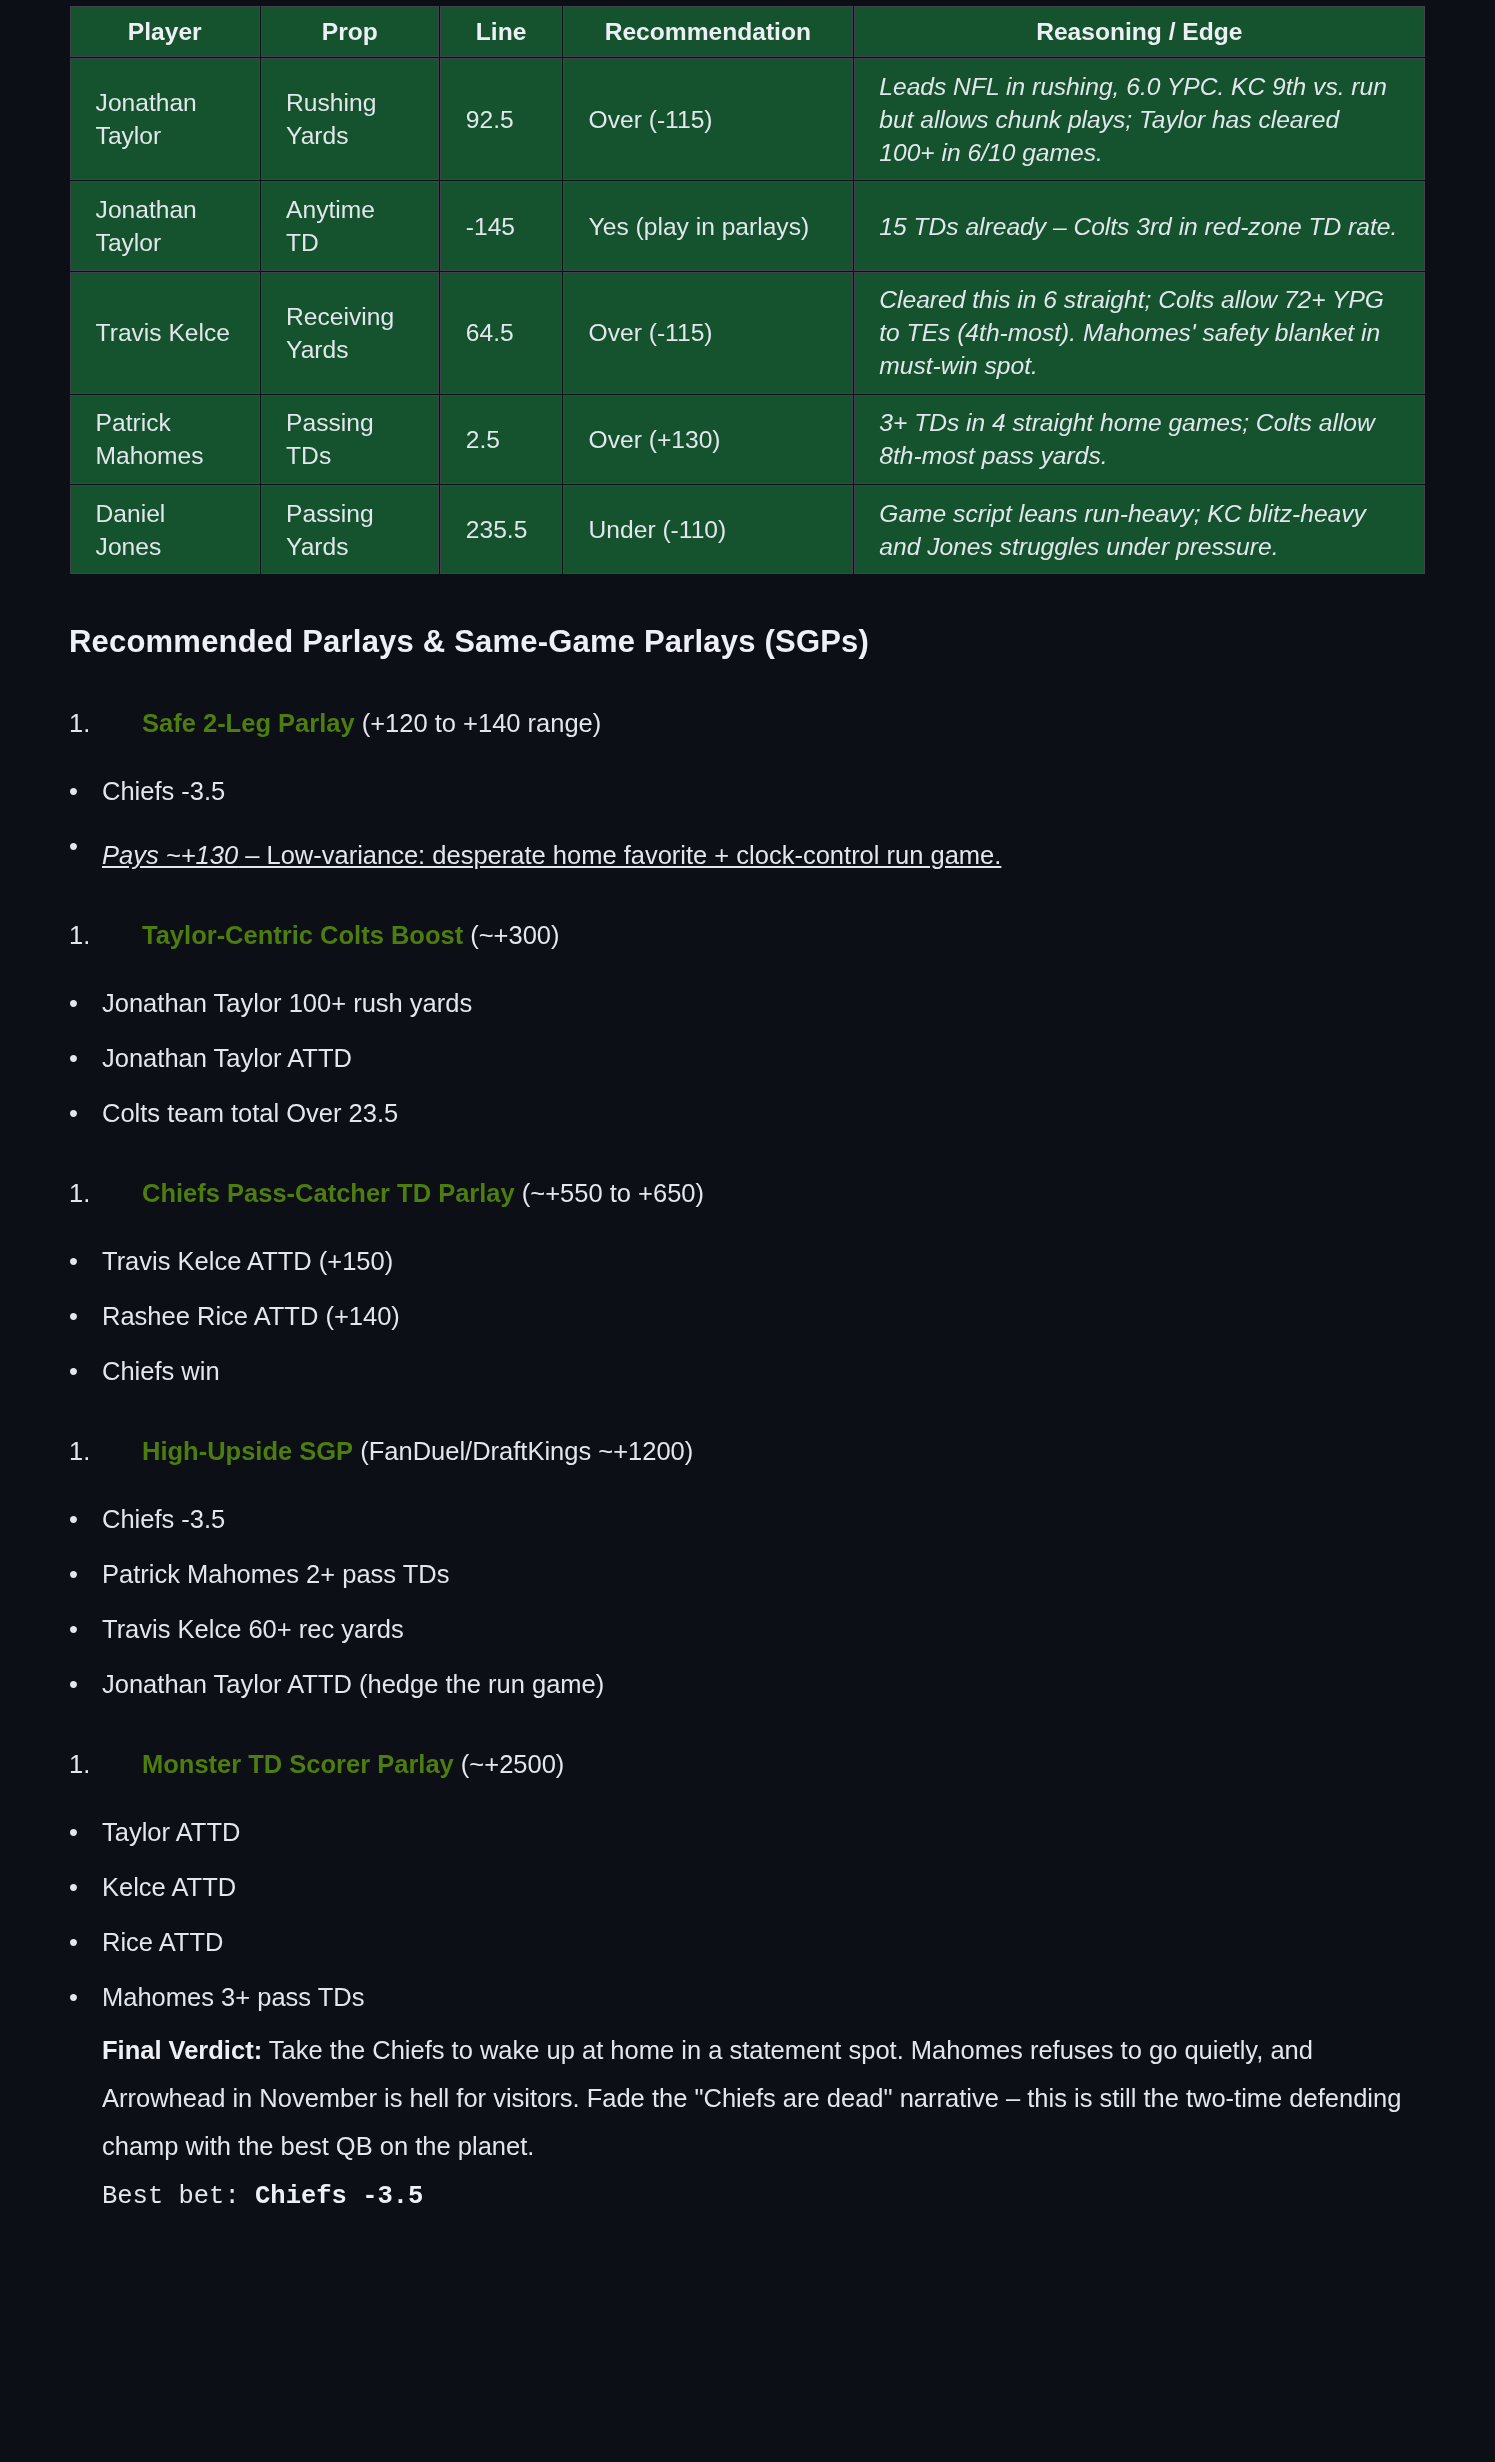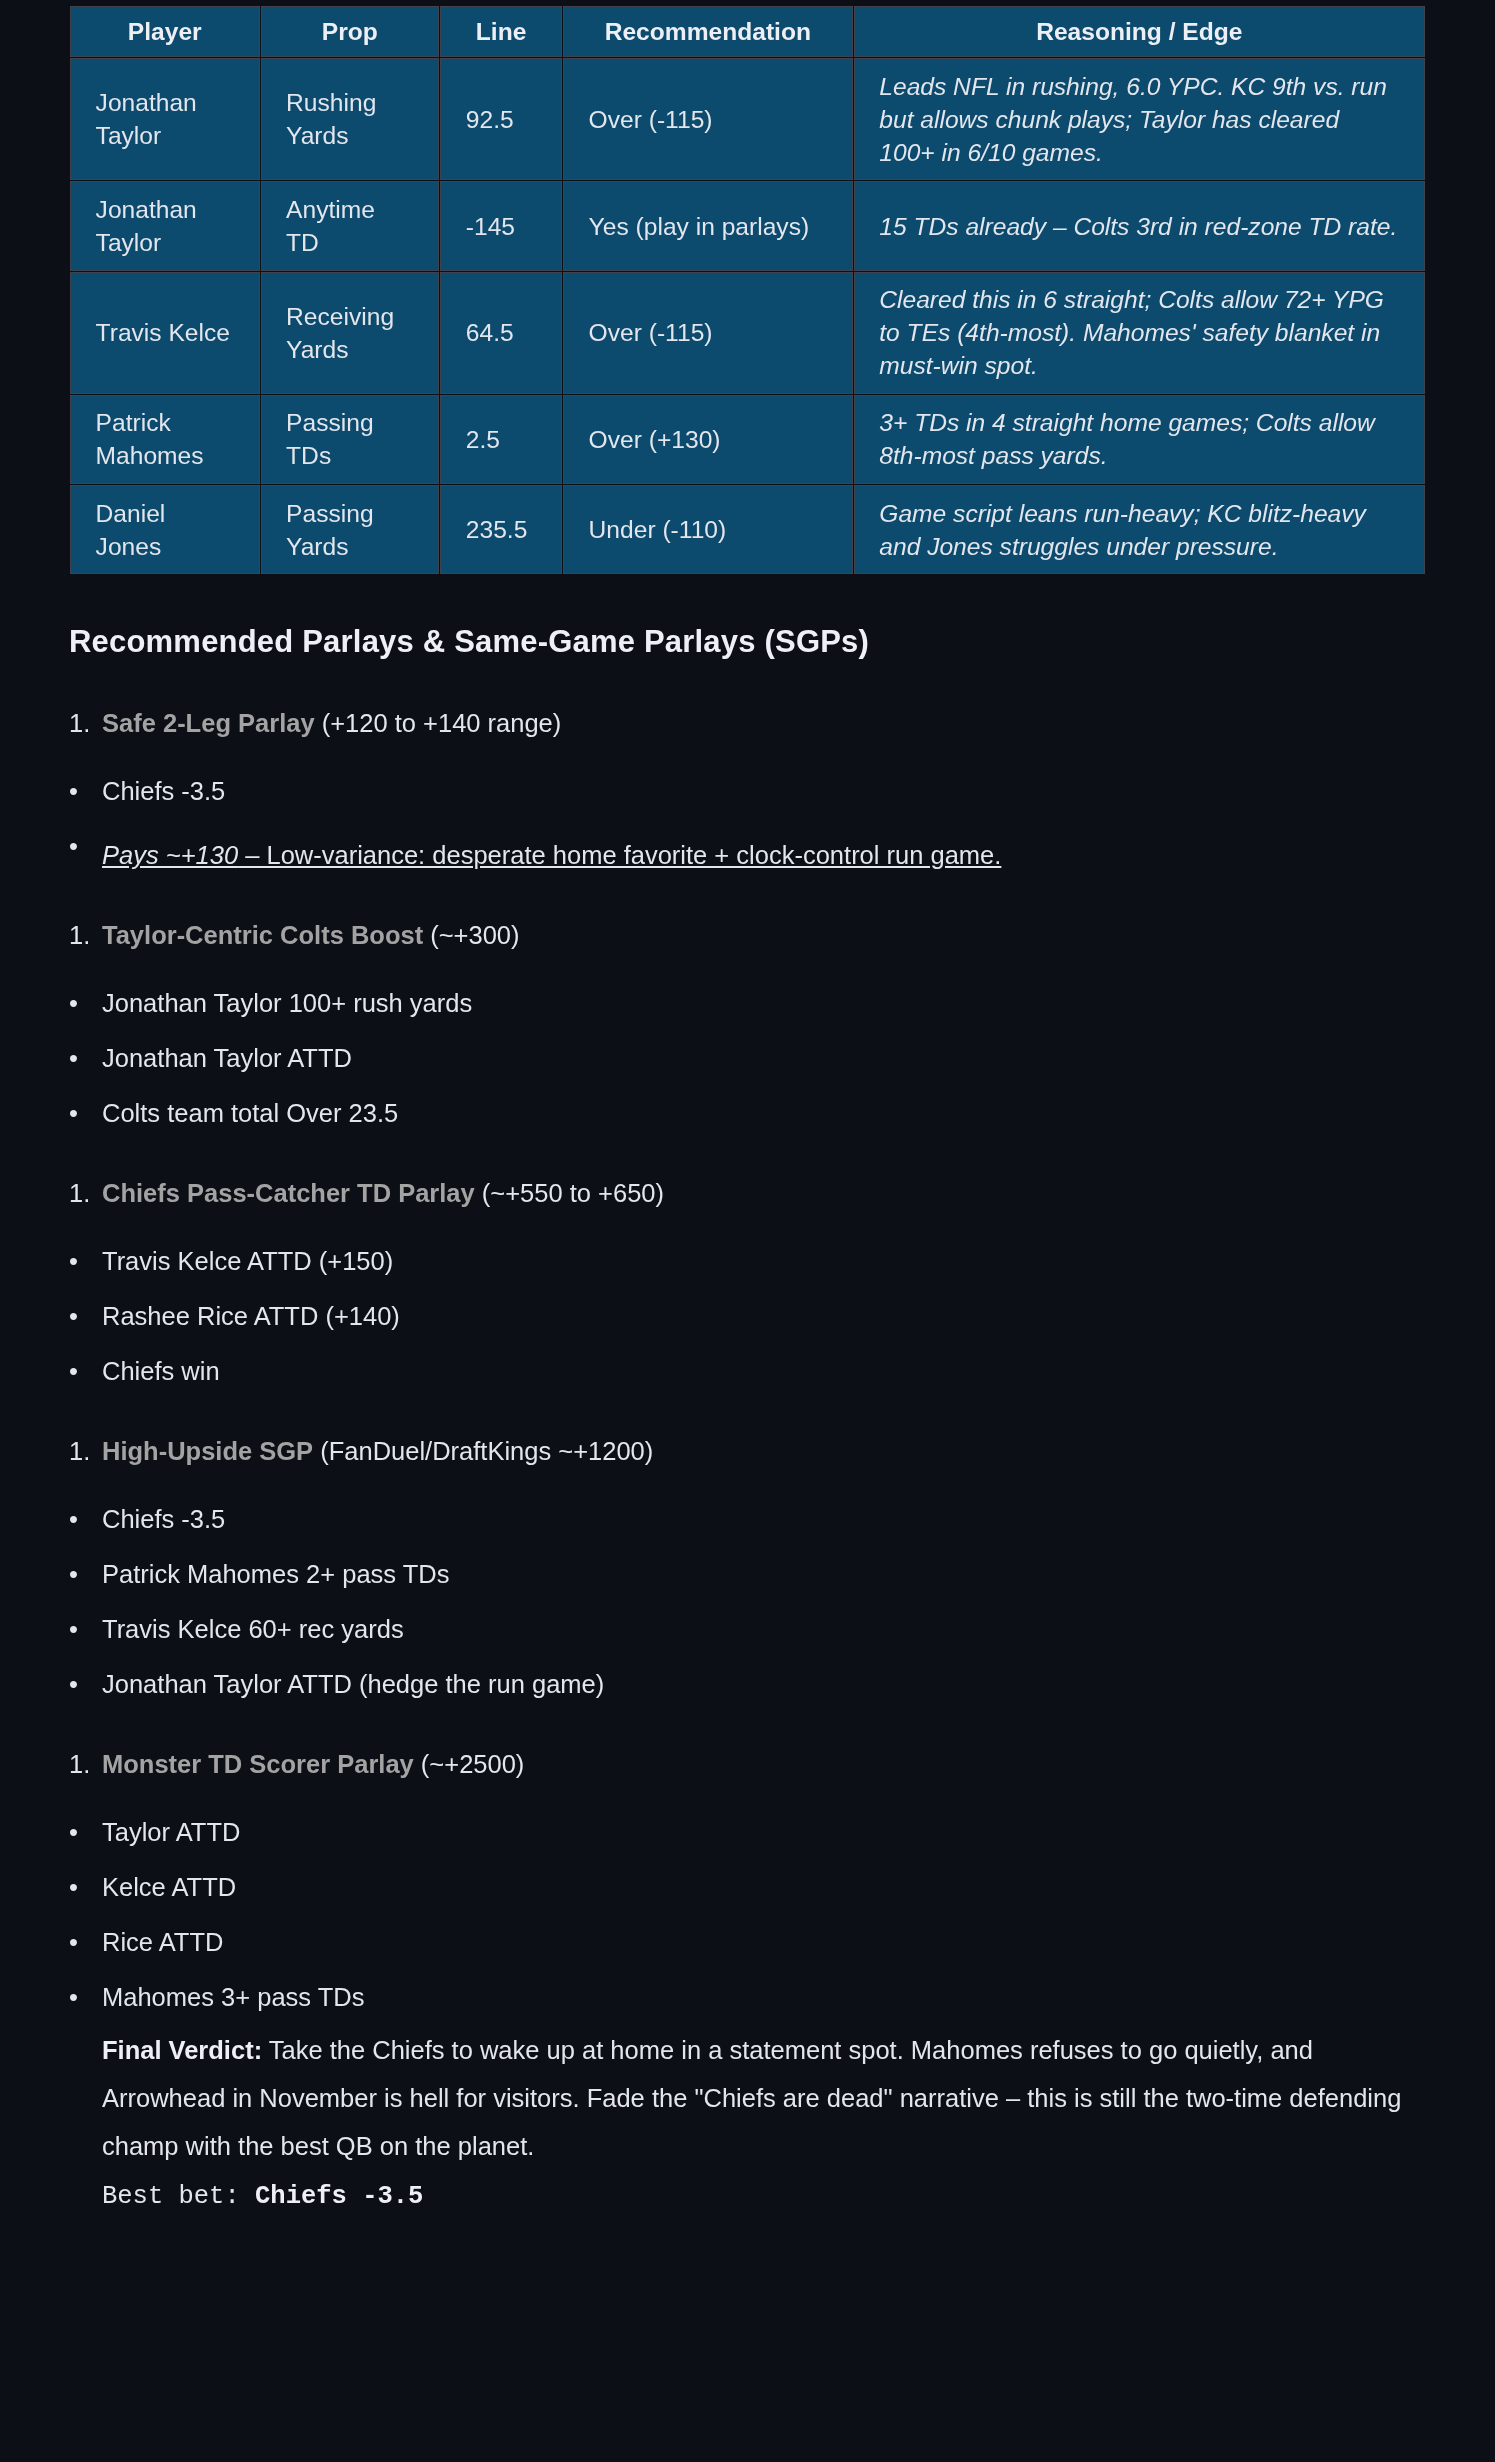--- a/index.html
+++ b/index.html
@@ -21,21 +21,21 @@
 
   
   table.props {
     width: 100%;
     border-collapse: separate;
     border-spacing: 1.8px;
     table-layout: fixed;
   }
   table.props th, table.props td {
     border: 0.9px solid #3e434e;
-    background: #0c4a6e;
+    background: #14532d;
     font-size: 24.6px;
     line-height: 33px;
     vertical-align: middle;
     text-align: left;
     padding: 10.6px 24.6px;
     word-wrap: break-word;
   }
   table.props th {
     font-weight: bold;
     color: #edeff4;
@@ -58,21 +58,21 @@
   .p-title {
     display: flex;
     margin-top: 46px;
     font-size: 25.5px;
     line-height: 35px;
   }
   .p-title .marker {
     flex: 0 0 33px;
     width: 33px;
   }
-  .p-title b { font-weight: bold; color: #a3a3a3; }
+  .p-title b { font-weight: bold; color: #4d7c0f; margin-left: 40px; }
 
   ul.legs {
     list-style: none;
     margin: 33px 0 0 0;
     padding: 0;
   }
   ul.legs li {
     display: flex;
     margin-bottom: 21px;
     font-size: 25.5px;

